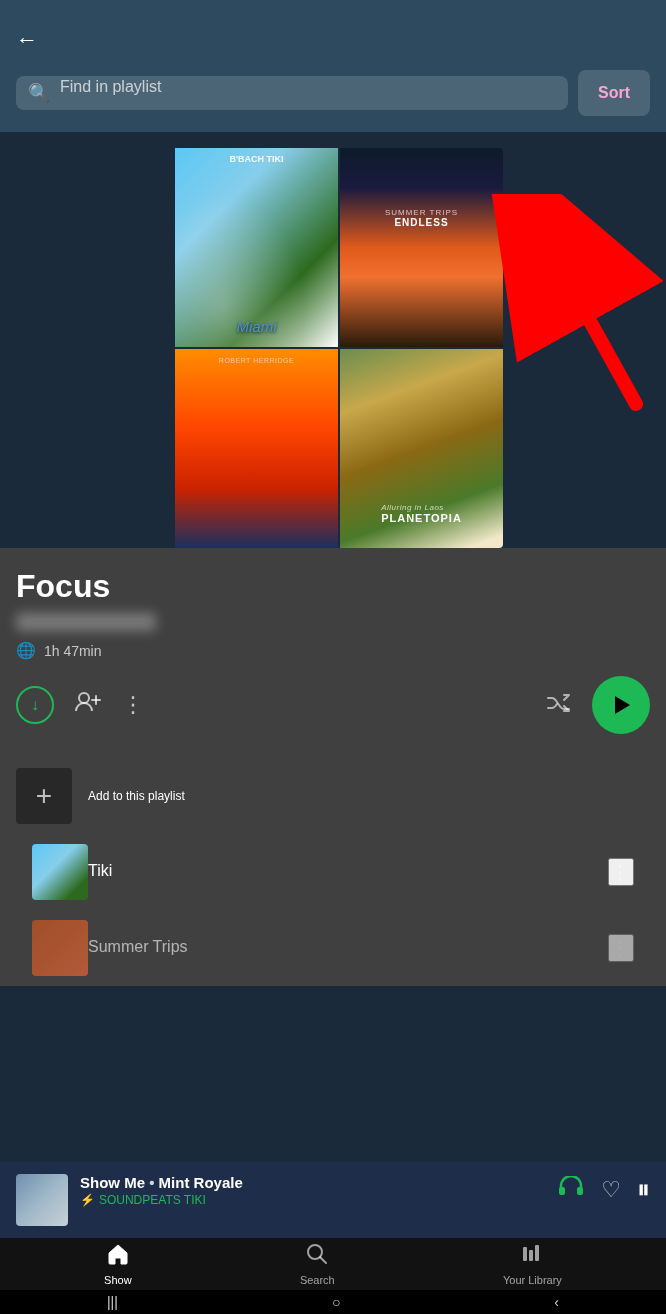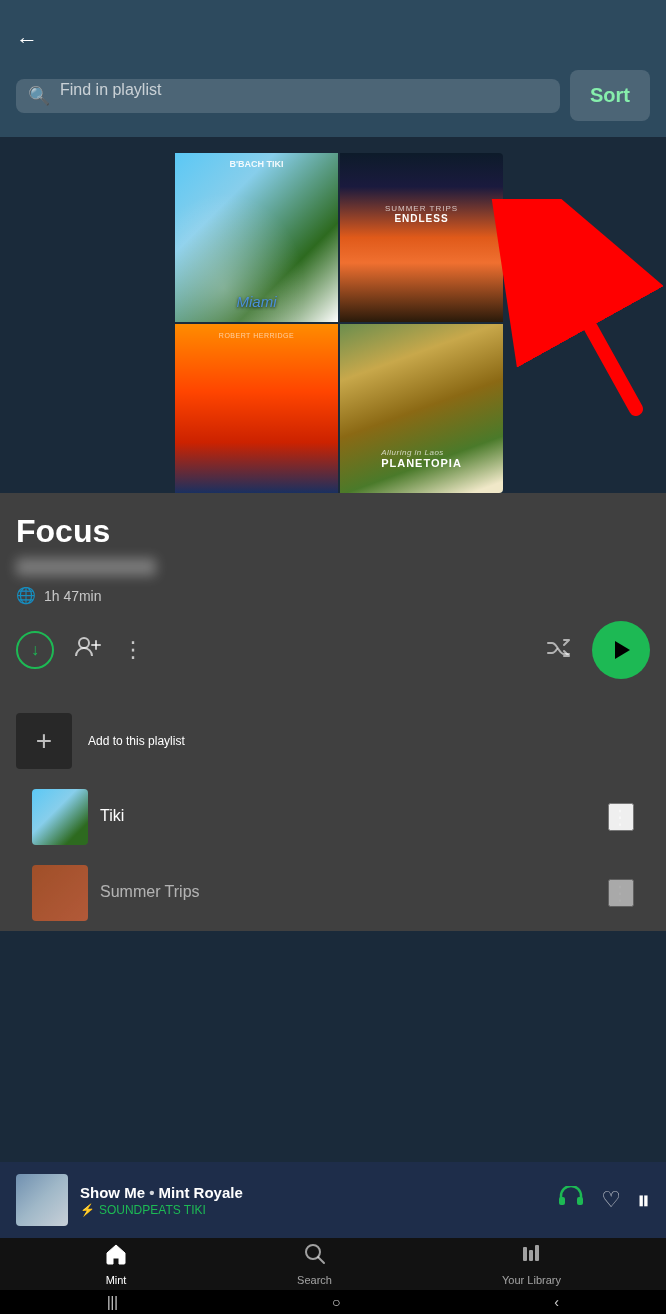--- a/index.html
+++ b/index.html
@@ -54,30 +54,30 @@
       padding: 2px 16px 14px 44px;
       color: rgba(255,255,255,0.7);
       font-size: 16px;
       outline: none;
     }
     .search-input::placeholder { color: rgba(255,255,255,0.7); }
     .sort-btn {
       background: rgba(255,255,255,0.15);
       border: none;
       border-radius: 8px;
-      color: #86efac;
-      font-size: 20px;
+      color: #f9a8d4;
+      font-size: 16px;
       font-weight: 600;
       padding: 14px 20px;
       cursor: pointer;
       white-space: nowrap;
     }
     .cover-grid {
       width: 340px;
-      height: 340px;
+      height: 400px;
       display: grid;
       grid-template-columns: 1fr 1fr;
       grid-template-rows: 1fr 1fr;
       gap: 2px;
       border-radius: 4px;
       overflow: hidden;
       padding-left: 12px;
     }
     .cover-cell {
       overflow: hidden;
@@ -214,21 +214,20 @@
       flex-shrink: 0;
     }
     .add-playlist-text {
       font-size: 12px;
       color: white;
     }
 
     .track-row {
       display: flex;
       align-items: center;
-      gap: 12px;
       padding: 10px 16px;
     }
     .track-thumb {
       width: 56px; height: 56px;
       border-radius: 4px;
       flex-shrink: 0;
       overflow: hidden;
     }
     .track-thumb-tiki {
       background: linear-gradient(135deg, #5bc8f5 0%, #87ceeb 40%, #2d6a1f 80%);
@@ -243,21 +242,21 @@
     }
 
     
     .now-playing-bar {
       position: absolute;
       bottom: 76px;
       left: 0; right: 0;
       background: #1e2d4a;
       padding: 12px 16px;
       display: flex;
-      align-items: center;
+      align-items: flex-start;
       gap: 12px;
     }
     .np-thumb {
       width: 52px; height: 52px;
       border-radius: 4px;
       background: #ccc;
       flex-shrink: 0;
       overflow: hidden;
     }
     .np-thumb-bg {
@@ -503,21 +502,21 @@
   </div>
 </div>
 
 <div class="bottom-nav">
   <div class="nav-item active">
     <span class="nav-icon">
       <svg width="22" height="22" viewBox="0 0 22 22" fill="none">
         <path d="M2 10L11 2l9 8v10a1 1 0 0 1-1 1H14v-6H8v6H3a1 1 0 0 1-1-1V10z" fill="white" stroke="white" stroke-width="1"></path>
       </svg>
     </span>
-    <span class="nav-label">Mint</span>
+    <span class="nav-label">Show</span>
   </div>
   <div class="nav-item">
     <span class="nav-icon">
       <svg width="22" height="22" viewBox="0 0 22 22" fill="none">
         <circle cx="9" cy="9" r="7" stroke="rgba(255,255,255,0.6)" stroke-width="2"></circle>
         <line x1="14.2" y1="14.2" x2="20" y2="20" stroke="rgba(255,255,255,0.6)" stroke-width="2" stroke-linecap="round"></line>
       </svg>
     </span>
     <span class="nav-label" style="color:rgba(255,255,255,0.6);">Search</span>
   </div>

